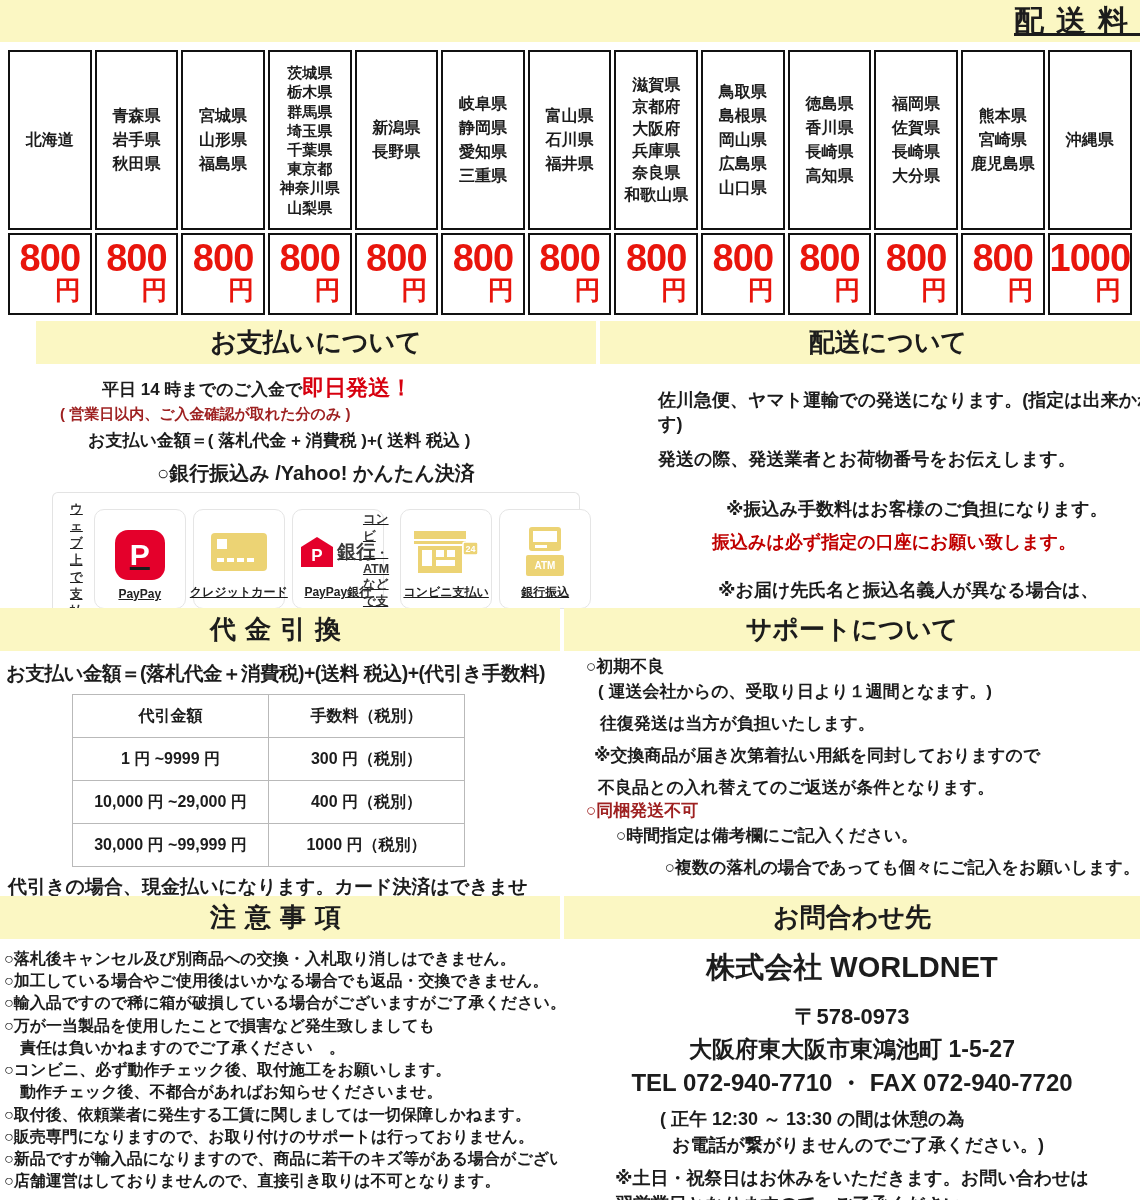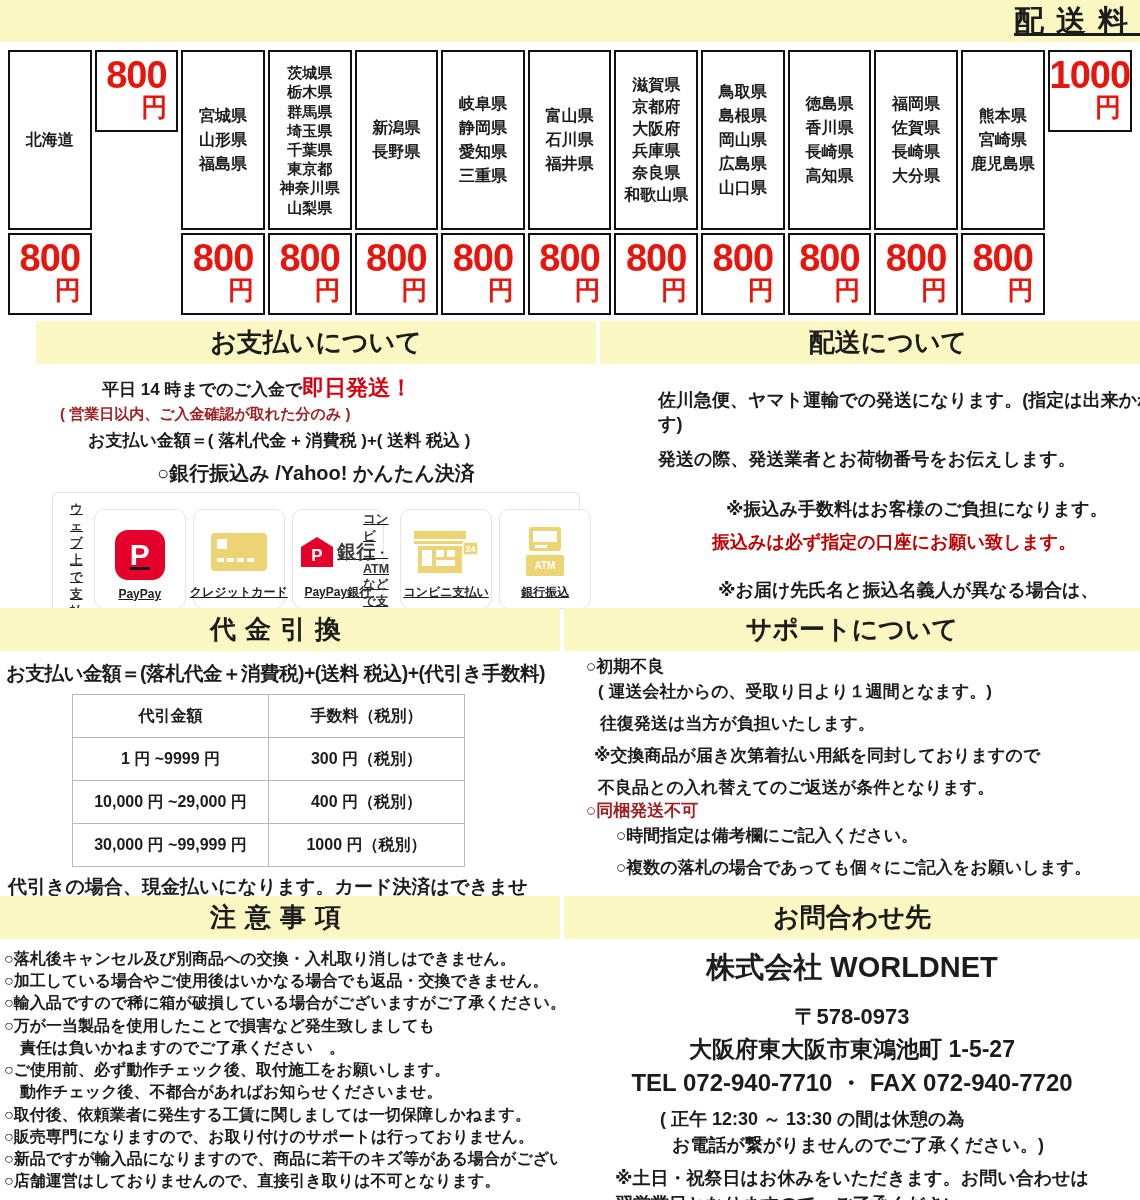--- a/index.html
+++ b/index.html
@@ -81,21 +81,21 @@
   .cod-note{ margin:7px 0 0 8px; font-size:19px; }
   
   .sup-title{ margin:4px 0 0 22px; font-size:30px; }
   .sup-title.red{ color:#9e2121; margin-top:0; }
   .sup p{ font-size:17px; }
   .sup .s0{ margin:2px 0 0 34px; }
   .sup .s1{ margin:9px 0 0 36px; }
   .sup .s2{ margin:9px 0 0 30px; }
   .sup .s3{ margin:9px 0 0 34px; }
   .sup .b0{ margin:2px 0 0 52px; }
-  .sup .b1{ margin:9px 0 0 52px; }
+  .sup .b1{ margin:9px 0 0 52px;text-align:right; }
   
   .notes{ padding:9px 0 0 4px; }
   .notes p{ font-size:16px; line-height:1.39; white-space:pre; }
   
   .ct{ text-align:center; }
   .ct .company{ margin-top:9px; font-size:29px; }
   .ct .postal{ margin-top:14px; font-size:22px; }
   .ct .addr{ margin-top:2px; font-size:23px; }
   .ct .tel{ margin-top:2px; font-size:24px; }
   .ct .blk{ margin-top:7px; }
@@ -111,20 +111,23 @@
 
 <div class="ship">
   <div class="col">
     <div class="regions">北海道</div>
     <div class="price">
         <span class="num">800</span>
         <span class="yen">円</span>
       </div>
   </div>
   <div class="col">
+    <div class="regions">青森県
+岩手県
+秋田県</div>
     <div class="price">
         <span class="num">800</span>
         <span class="yen">円</span>
       </div>
   </div>
   <div class="col">
     <div class="regions">宮城県
 山形県
 福島県</div>
     <div class="price">
@@ -219,20 +222,21 @@
   <div class="col">
     <div class="regions">熊本県
 宮崎県
 鹿児島県</div>
     <div class="price">
         <span class="num">800</span>
         <span class="yen">円</span>
       </div>
   </div>
   <div class="col">
+    <div class="regions">沖縄県</div>
     <div class="price">
         <span class="num">1000</span>
         <span class="yen">円</span>
       </div>
   </div>
 </div>
 
 <div class="row row1">
   <div class="cell">
     <div class="band">お支払いについて</div>
@@ -376,21 +380,21 @@
 
 <div class="row row3">
   <div class="cell">
     <div class="band sp">注意事項</div>
     <div class="content notes">
       <p>○落札後キャンセル及び別商品への交換・入札取り消しはできません。</p>
       <p>○加工している場合やご使用後はいかなる場合でも返品・交換できません。</p>
       <p>○輸入品ですので稀に箱が破損している場合がございますがご了承ください。</p>
       <p>○万が一当製品を使用したことで損害など発生致しましても</p>
       <p>　責任は負いかねますのでご了承ください　。</p>
-      <p>○ご使用前、必ず動作チェック後、取付施工をお願いします。</p>
+      <p>○コンビニ、必ず動作チェック後、取付施工をお願いします。</p>
       <p>　動作チェック後、不都合があればお知らせくださいませ。</p>
       <p>○取付後、依頼業者に発生する工賃に関しましては一切保障しかねます。</p>
       <p>○販売専門になりますので、お取り付けのサポートは行っておりません。</p>
       <p>○新品ですが輸入品になりますので、商品に若干のキズ等がある場合がございます。</p>
       <p>○店舗運営はしておりませんので、直接引き取りは不可となります。</p>
     </div>
   </div>
 
   <div class="cell">
     <div class="band">お問合わせ先</div>

